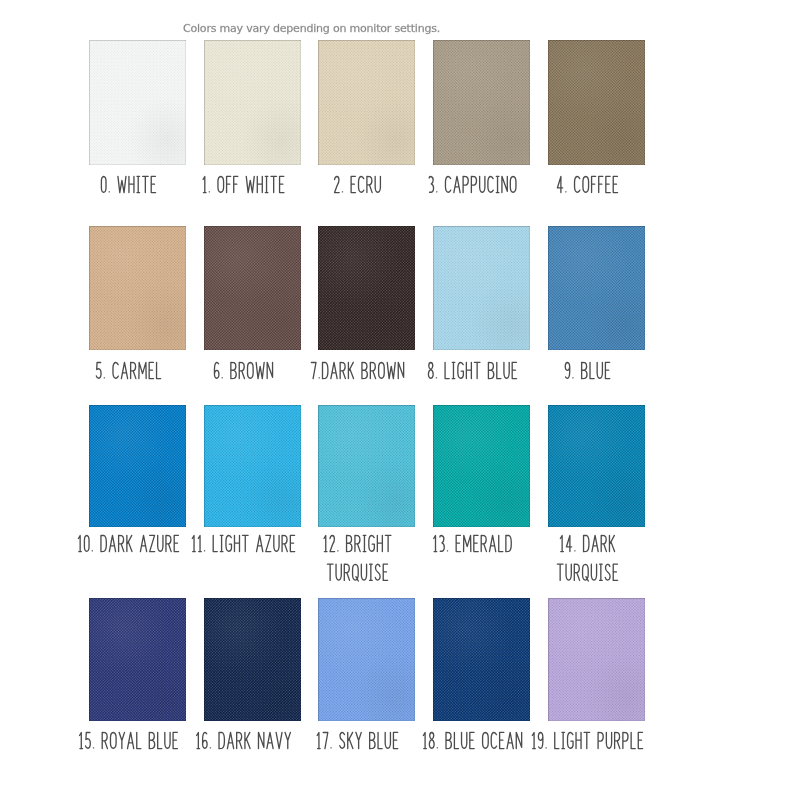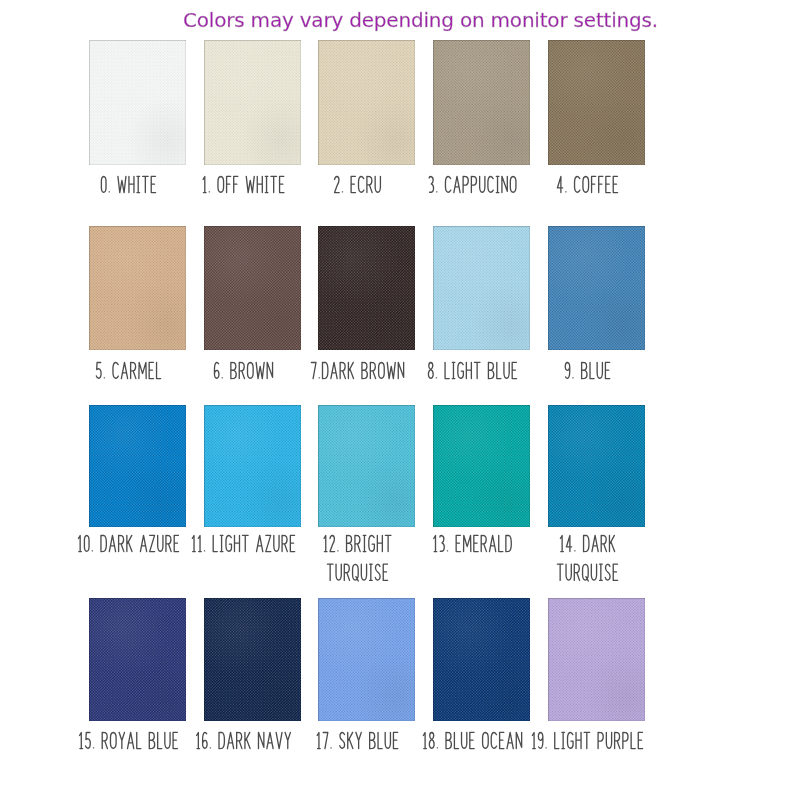--- a/index.html
+++ b/index.html
@@ -1,22 +1,22 @@
 <!DOCTYPE html>
 <html><head>
 <meta charset="utf-8">
 <title>Fabric Color Chart</title>
 <style>
   html,body{margin:0;padding:0;}
   body{width:794px;height:794px;background:#ffffff;overflow:hidden;
        font-family:"Liberation Sans",sans-serif;}
   #page{position:relative;width:794px;height:794px;background:#fff;}
-  #note{position:absolute;left:183px;top:12px;text-align:left;-webkit-font-smoothing:antialiased;will-change:transform;transform:translateZ(0);opacity:0.999;
-        font-family:"DejaVu Sans",sans-serif;font-size:20px;font-weight:400;line-height:17px;
-        color:#a21caf;letter-spacing:-0.20px;white-space:nowrap;
+  #note{position:absolute;left:183px;top:20px;text-align:left;-webkit-font-smoothing:antialiased;will-change:transform;transform:translateZ(0);opacity:0.999;
+        font-family:"DejaVu Sans",sans-serif;font-size:11px;font-weight:400;line-height:17px;
+        color:#737373;letter-spacing:-0.20px;white-space:nowrap;
         -webkit-text-stroke:0.32px #adadad;}
   .cell{position:absolute;}
   .swatch{position:absolute;left:0;top:0;overflow:hidden;}
   .base{position:absolute;left:0;top:0;right:0;bottom:0;}
   .wdark{position:absolute;left:-4px;top:-4px;right:-4px;bottom:-4px;
      background-image:
        radial-gradient(ellipse 0.88px 0.58px at 50% 50%, rgba(0,0,0,var(--dk)) 0%, rgba(0,0,0,calc(var(--dk)*0.38)) 60%, rgba(0,0,0,0) 100%),
        radial-gradient(ellipse 0.88px 0.58px at 50% 50%, rgba(0,0,0,var(--dk)) 0%, rgba(0,0,0,calc(var(--dk)*0.38)) 60%, rgba(0,0,0,0) 100%);
      background-size:2.8px 2.8px, 2.8px 2.8px;
      background-position:0 0, 1.4px 1.4px;}

